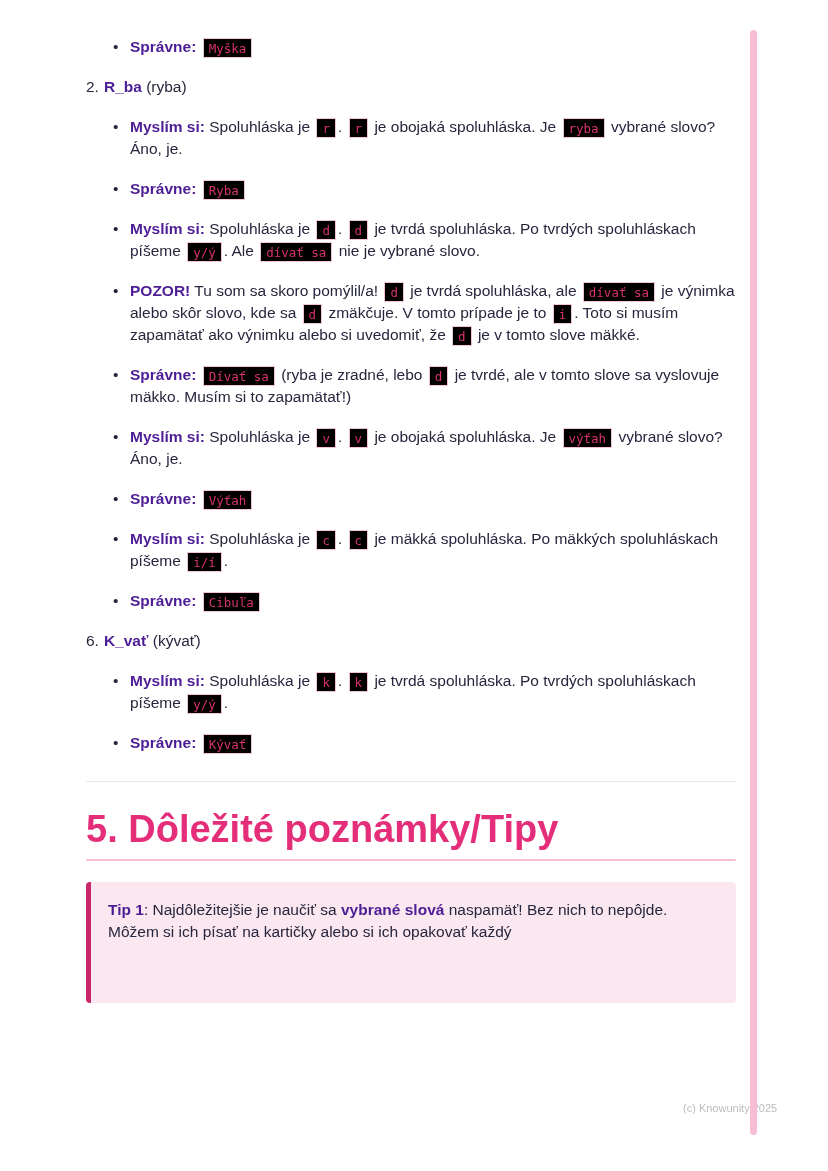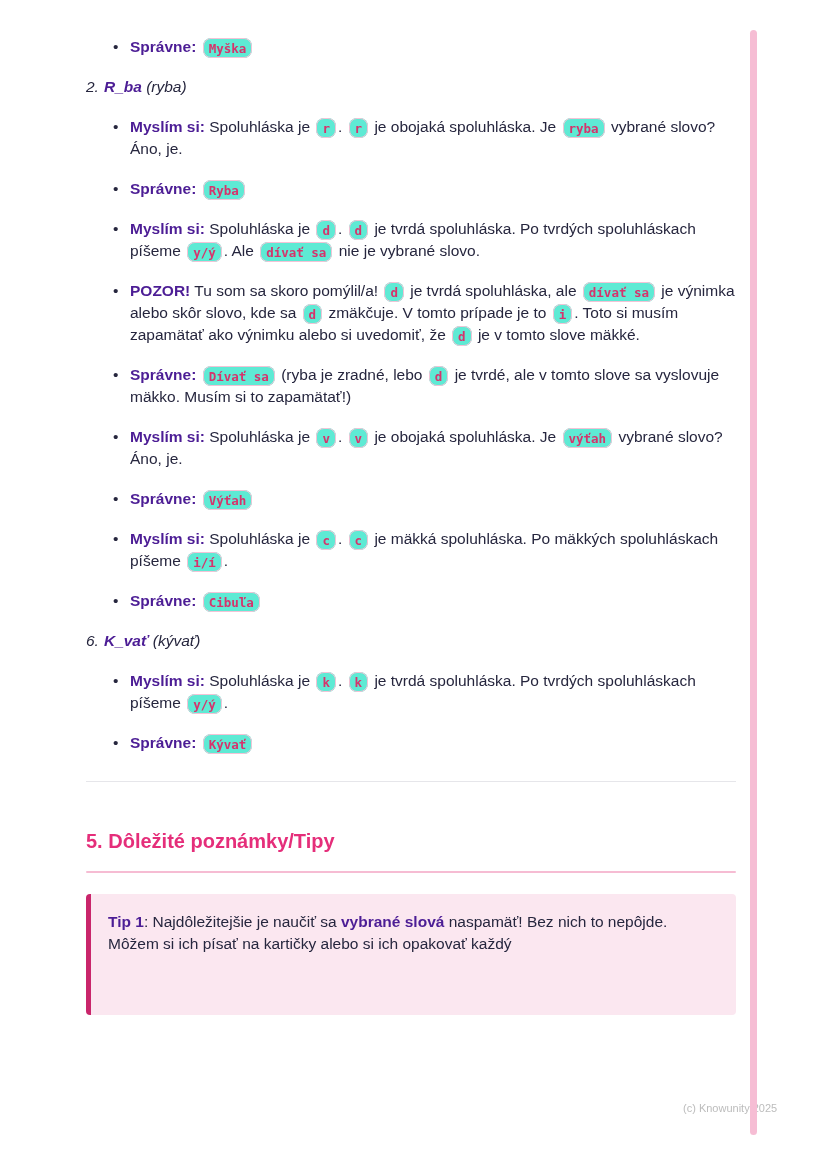--- a/index.html
+++ b/index.html
@@ -8,38 +8,38 @@
     background:#ffffff;
     font-family:"Liberation Sans","DejaVu Sans",sans-serif;
     color:#26263e;
     -webkit-font-smoothing:antialiased;
   }
   .page{
     position:absolute;left:86px;top:36px;width:650px;
     font-size:15.5px;line-height:22px;
   }
   strong{font-weight:bold;color:#4c1d95;}
-  .item-title{margin:4px 0 18px 0;font-style:italic;}
+  .item-title{margin:4px 0 18px 0;}
   .num{margin-right:5px;}
   .bullets{margin-left:27px;}
   .bullet{display:flex;margin-bottom:18px;}
   .dot{flex:0 0 17px;width:17px;color:#26263e;}
   .btext{flex:1;}
   .badge{
     font-family:"DejaVu Sans Mono","Liberation Mono",monospace;
-    font-weight:bold;font-size:12.5px;line-height:1.25;
-    color:#d6336c;background:#5eead4;border:1px solid #f3c3d6;
-    border-radius:8px;padding:1.5px 5px;margin:0 2px;
+    font-weight:normal;font-size:12.5px;line-height:1.25;
+    color:#d6336c;background:#000000;border:1px solid #f3c3d6;
+    border-radius:0;padding:1.5px 5px;margin:0 2px;
     box-decoration-break:clone;-webkit-box-decoration-break:clone;
     white-space:normal;
   }
   hr.divider{border:none;border-top:1px solid #e6e6ea;margin:27px 0 0 0;}
   h2.section-heading{
-    color:#e52e7a;font-size:20px;line-height:34px;
-    margin:42px 0 0 0;font-weight:bold;
+    color:#e52e7a;font-size:38px;line-height:34px;
+    margin:30px 0 0 0;font-weight:bold;
   }
   .heading-rule{height:2px;background:#f6bcd3;border-radius:1px;margin-top:13px;}
   .tip-box{
     margin-top:21px;background:#fbe7f0;
     border-left:5px solid #c9256b;border-radius:4px;
     padding:17px 22px 60px 17px;
   }
   .watermark{
     position:absolute;left:683px;top:1101px;
     font-size:11px;color:#bcbcbc;line-height:14px;white-space:nowrap;

